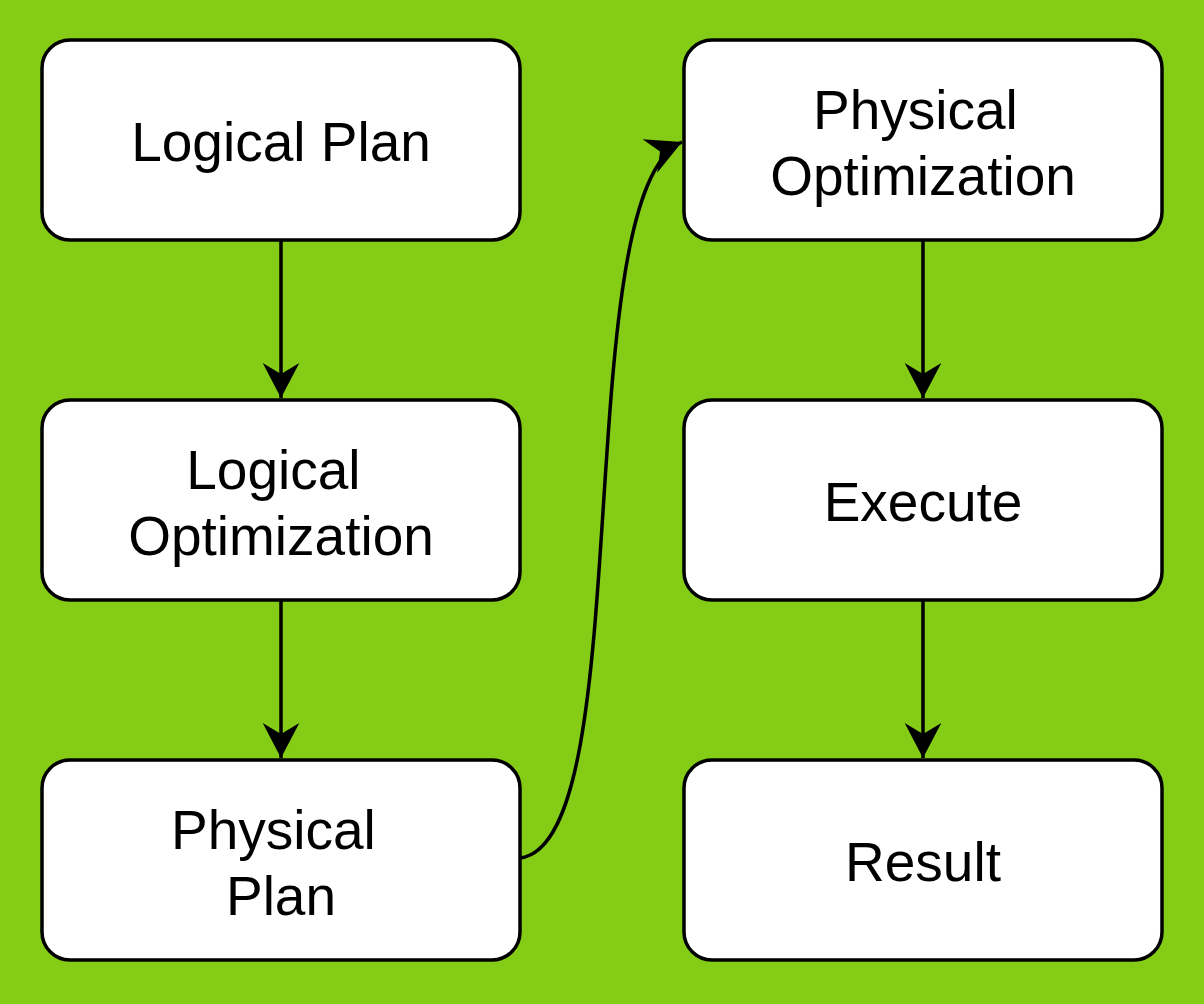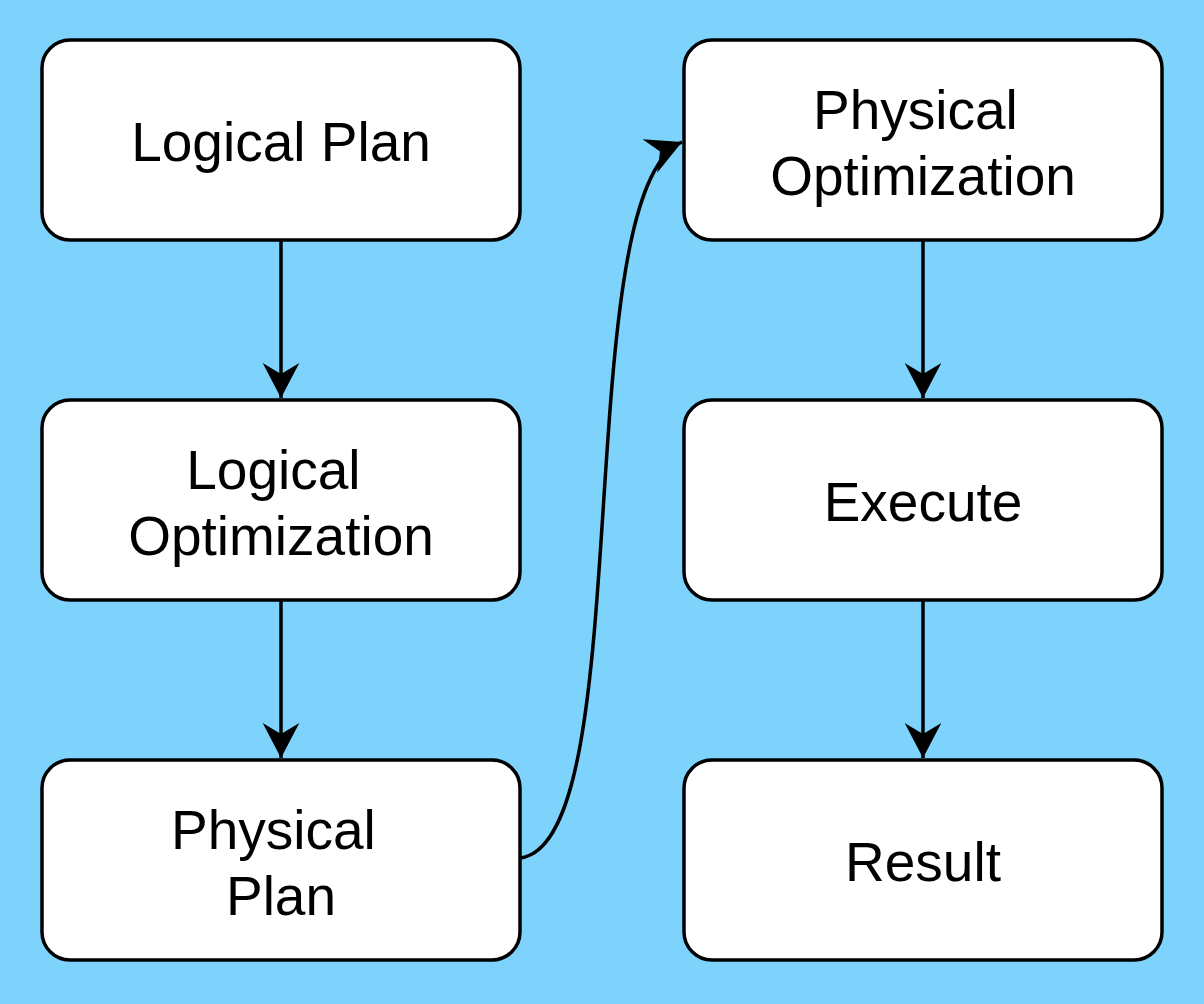--- a/index.html
+++ b/index.html
@@ -3,21 +3,21 @@
 <meta charset="utf-8">
 <style>
   html, body {
     margin: 0;
     padding: 0;
     background: #ffffff;
   }
   .canvas {
     width: 1204px;
     height: 1004px;
-    background: #7dd3fc;
+    background: #84cc16;
     position: relative;
     overflow: hidden;
   }
   svg.flowchart {
     display: block;
     width: 1204px;
     height: 1004px;
   }
   .node-box {
     fill: #ffffff;

